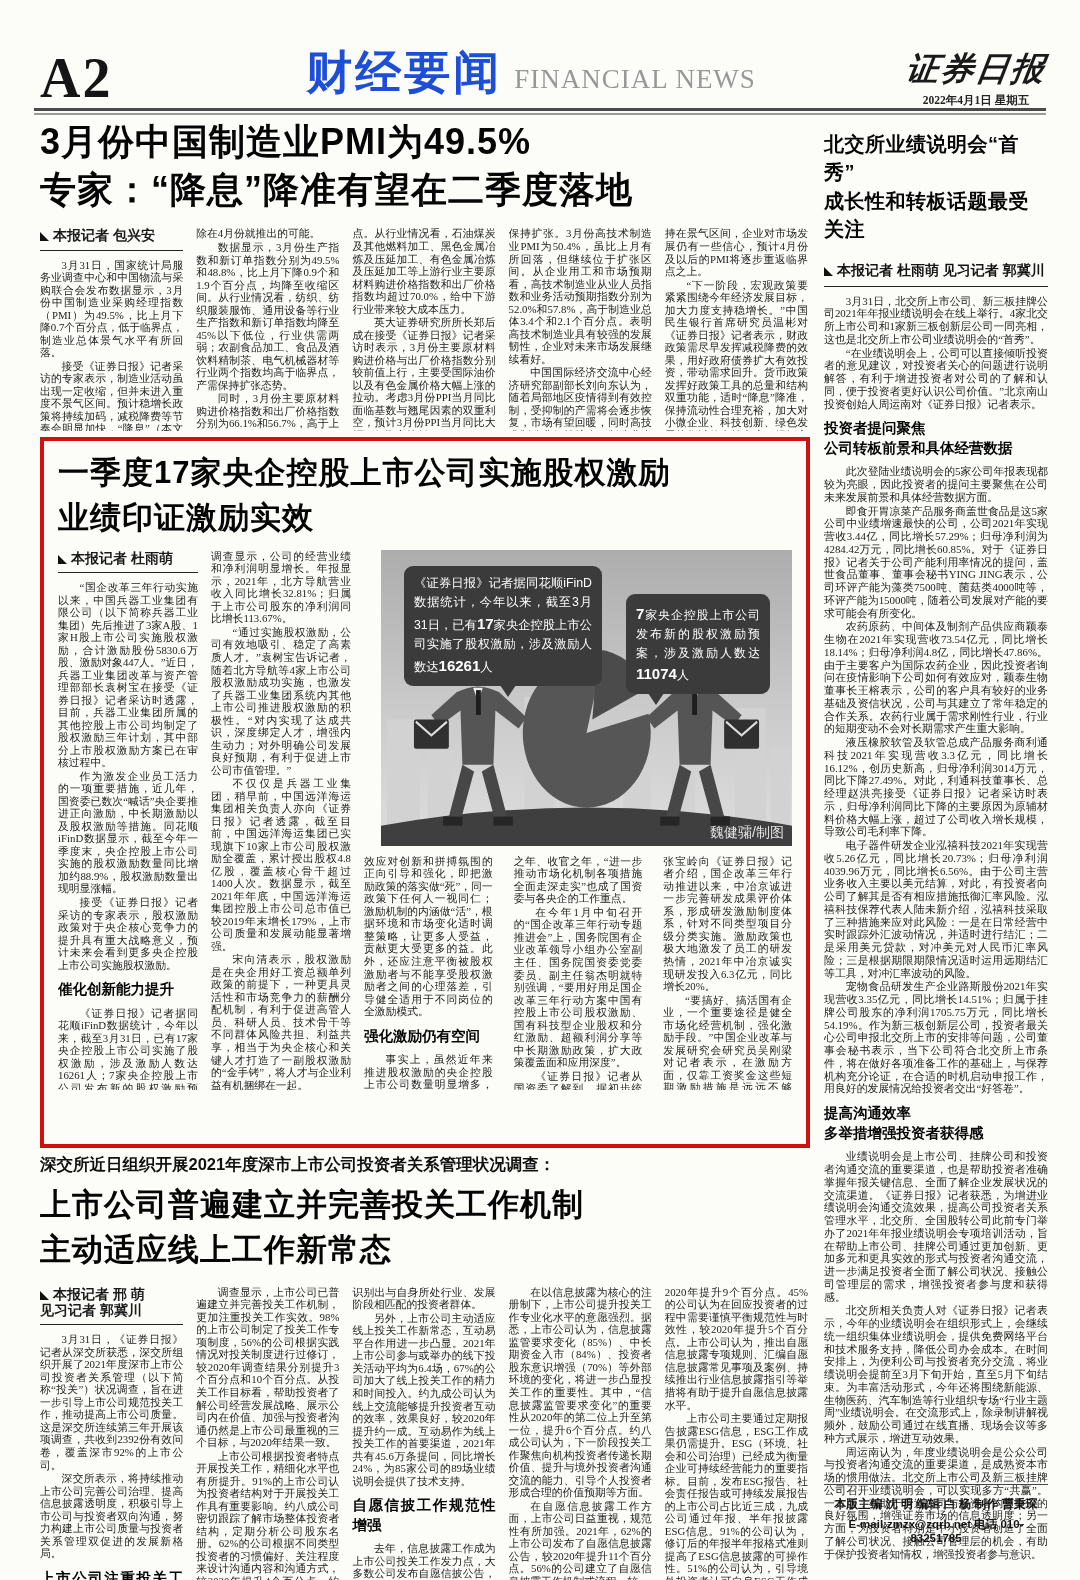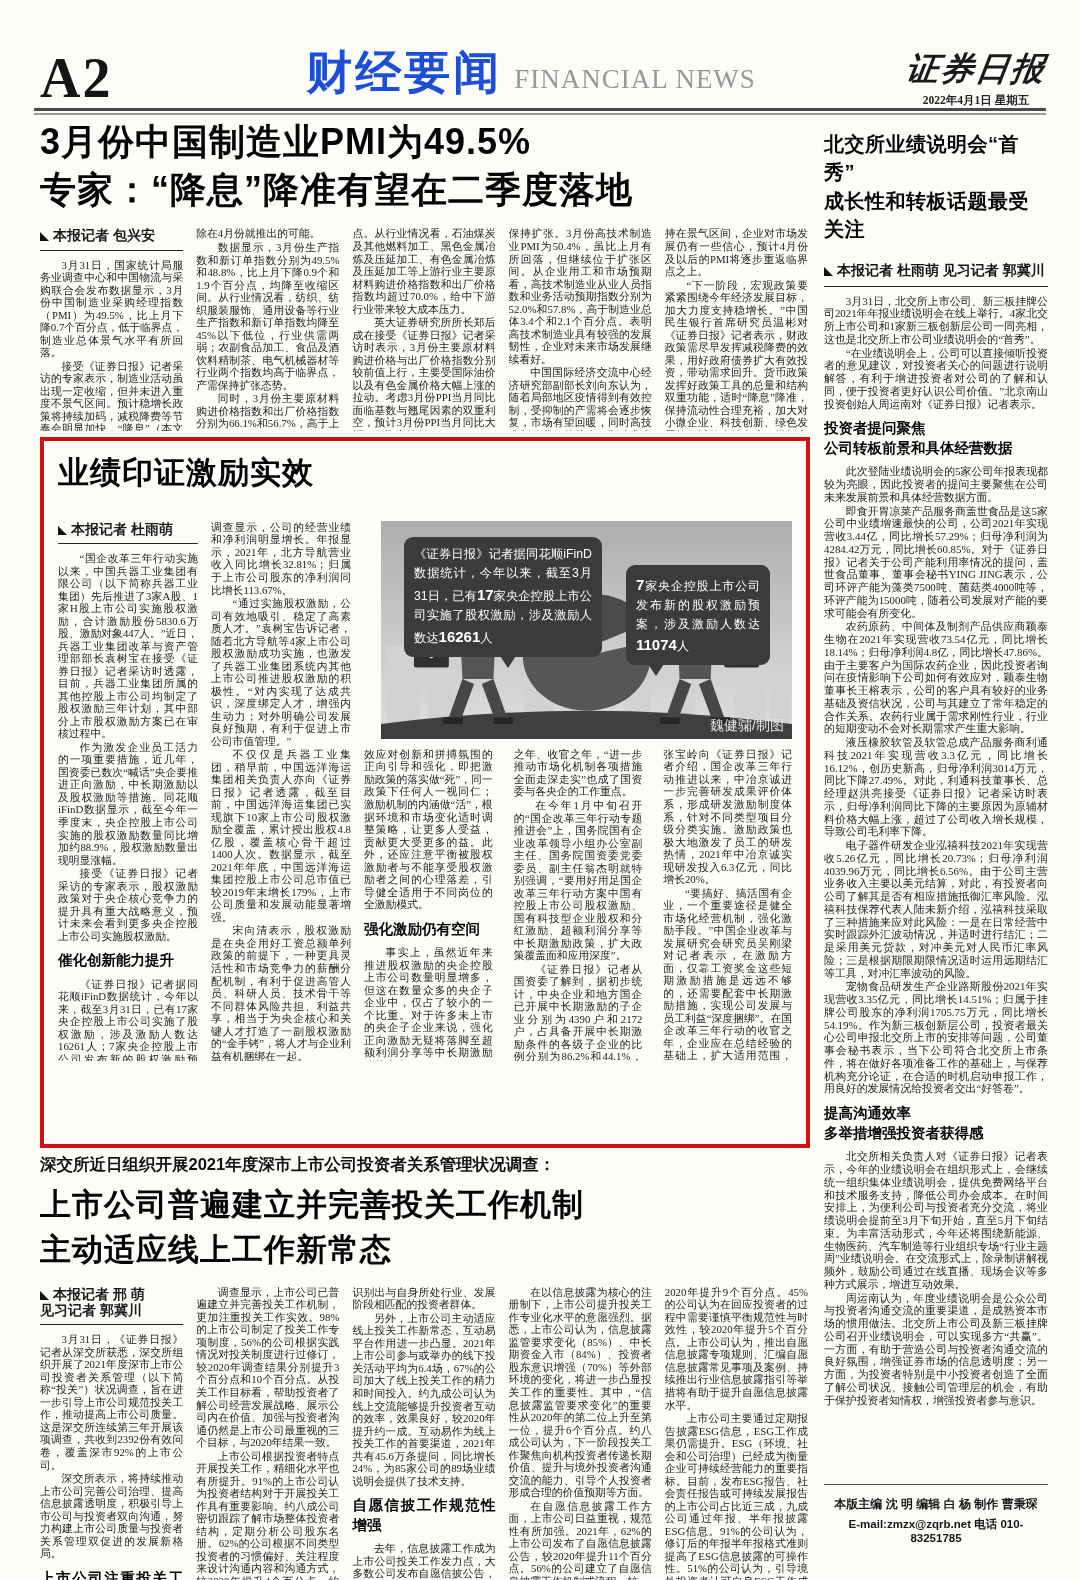--- a/index.html
+++ b/index.html
@@ -35,24 +35,24 @@
   .byline{font-weight:bold;font-size:14px;border-bottom:1.6px solid #222;padding-bottom:6px;margin-bottom:8px;
           white-space:pre-line;font-family:"Liberation Sans","DejaVu Sans",sans-serif;}
   .flag{display:inline-block;width:0;height:0;border-bottom:9px solid #111;border-right:9px solid transparent;
         margin-right:4px;vertical-align:-1px;}
   
   #top-article{position:absolute;left:40px;top:118px;width:768px;height:316px;}
   #top-article .body-row{margin-top:13px;height:204px;}
   
   #mid-article{position:absolute;left:40px;top:437px;width:770px;height:711px;box-sizing:border-box;
                border:4px solid #cf1111;padding:10px 14px;background:#fcfcf9;}
-  .mid-row{display:flex;gap:13px;margin-top:25px;height:540px;text-align:justify;}
+  .mid-row{display:flex;gap:13px;margin-top:9px;height:540px;text-align:justify;}
   .mid-col{width:140px;flex:none;overflow:hidden;font-size:10.8px;line-height:1.16;color:#1b1b1b;}
   .mid-right{flex:1;display:flex;flex-direction:column;overflow:hidden;}
-  .illus{height:218px;position:relative;overflow:hidden;padding-left:17px;}
+  .illus{height:296px;position:relative;overflow:hidden;padding-left:17px;}
   .illus svg{display:block;width:100%;height:100%;}
   .mid-right-row{flex:1;display:flex;gap:21px;margin-top:9px;overflow:hidden;text-align:justify;}
   .bubble{position:absolute;background:#3b3b3b;color:#fff;border-radius:9px;padding:8px 10px;
           font-family:"Liberation Sans","DejaVu Sans",sans-serif;font-size:12.3px;line-height:1.55;text-align:justify;}
   .bubble b{font-size:15px;}
   .bubble::after{content:"";position:absolute;bottom:-11px;width:0;height:0;
                  border-left:8px solid transparent;border-right:8px solid transparent;border-top:12px solid #3b3b3b;}
   .bubble-left::after{left:96px;}
   .bubble-right::after{left:22px;}
   .illus-credit{position:absolute;right:8px;bottom:4px;color:#e3e3e3;font-size:14px;
@@ -112,20 +112,21 @@
           <p class="para">中国国际经济交流中心经济研究部副部长刘向东认为，随着局部地区疫情得到有效控制，受抑制的产需将会逐步恢复，市场有望回暖，同时高技术制造业保持扩张，制造业生产经营活动预期指数维</p>
         </div>
       <div class="col">
           <p class="para cont">持在景气区间，企业对市场发展仍有一些信心，预计4月份及以后的PMI将逐步重返临界点之上。</p>
           <p class="para">“下一阶段，宏观政策要紧紧围绕今年经济发展目标，加大力度支持稳增长。”中国民生银行首席研究员温彬对《证券日报》记者表示，财政政策需尽早发挥减税降费的效果，用好政府债券扩大有效投资，带动需求回升。货币政策发挥好政策工具的总量和结构双重功能，适时“降息”降准，保持流动性合理充裕，加大对小微企业、科技创新、绿色发展等领域的支持力度，提振市场主体信心，稳定宏观经济大盘。</p>
         </div>
     </div>
   </div>
 
   <div id="mid-article">
+    <div class="headline-l">一季度17家央企控股上市公司实施股权激励</div>
     <div class="headline-l">业绩印证激励实效</div>
     <div class="mid-row">
       <div class="mid-col">
           <div class="byline"><span class="flag"></span>本报记者 杜雨萌</div>
           <p class="para">“国企改革三年行动实施以来，中国兵器工业集团有限公司（以下简称兵器工业集团）先后推进了3家A股、1家H股上市公司实施股权激励，合计激励股份5830.6万股、激励对象447人。”近日，兵器工业集团改革与资产管理部部长袁树宝在接受《证券日报》记者采访时透露，目前，兵器工业集团所属的其他控股上市公司均制定了股权激励三年计划，其中部分上市股权激励方案已在审核过程中。</p>
           <p class="para">作为激发企业员工活力的一项重要措施，近几年，国资委已数次“喊话”央企要推进正向激励，中长期激励以及股权激励等措施。同花顺iFinD数据显示，截至今年一季度末，央企控股上市公司实施的股权激励数量同比增加约88.9%，股权激励数量出现明显涨幅。</p>
           <p class="para">接受《证券日报》记者采访的专家表示，股权激励政策对于央企核心竞争力的提升具有重大战略意义，预计未来会看到更多央企控股上市公司实施股权激励。</p>
           <div class="subhead">催化创新能力提升</div>
           <p class="para">《证券日报》记者据同花顺iFinD数据统计，今年以来，截至3月31日，已有17家央企控股上市公司实施了股权激励，涉及激励人数达16261人；7家央企控股上市公司发布新的股权激励预案，涉及激励人数达11074人。</p>
         </div>
@@ -271,20 +272,21 @@
         <div class="subhead">投资者提问聚焦
 公司转板前景和具体经营数据</div>
         <p class="para">此次登陆业绩说明会的5家公司年报表现都较为亮眼，因此投资者的提问主要聚焦在公司未来发展前景和具体经营数据方面。</p>
         <p class="para">即食开胃凉菜产品服务商盖世食品是这5家公司中业绩增速最快的公司，公司2021年实现营收3.44亿，同比增长57.29%；归母净利润为4284.42万元，同比增长60.85%。对于《证券日报》记者关于公司产能利用率情况的提问，盖世食品董事、董事会秘书YING JING表示，公司环评产能为藻类7500吨、菌菇类4000吨等，环评产能为15000吨，随着公司发展对产能的要求可能会有所变化。</p>
         <p class="para">农药原药、中间体及制剂产品供应商颖泰生物在2021年实现营收73.54亿元，同比增长18.14%；归母净利润4.8亿，同比增长47.86%。由于主要客户为国际农药企业，因此投资者询问在疫情影响下公司如何有效应对，颖泰生物董事长王榕表示，公司的客户具有较好的业务基础及资信状况，公司与其建立了常年稳定的合作关系。农药行业属于需求刚性行业，行业的短期变动不会对长期需求产生重大影响。</p>
         <p class="para">液压橡胶软管及软管总成产品服务商利通科技2021年实现营收3.3亿元，同比增长16.12%，创历史新高，归母净利润3014万元，同比下降27.49%。对此，利通科技董事长、总经理赵洪亮接受《证券日报》记者采访时表示，归母净利润同比下降的主要原因为原辅材料价格大幅上涨，超过了公司收入增长规模，导致公司毛利率下降。</p>
         <p class="para">电子器件研发企业泓禧科技2021年实现营收5.26亿元，同比增长20.73%；归母净利润4039.96万元，同比增长6.56%。由于公司主营业务收入主要以美元结算，对此，有投资者向公司了解其是否有相应措施抵御汇率风险。泓禧科技保荐代表人陆未新介绍，泓禧科技采取了三种措施来应对此风险：一是在日常经营中实时跟踪外汇波动情况，并适时进行结汇；二是采用美元贷款，对冲美元对人民币汇率风险；三是根据期限期限情况适时运用远期结汇等工具，对冲汇率波动的风险。</p>
         <p class="para">宠物食品研发生产企业路斯股份2021年实现营收3.35亿元，同比增长14.51%；归属于挂牌公司股东的净利润1705.75万元，同比增长54.19%。作为新三板创新层公司，投资者最关心公司申报北交所上市的安排等问题，公司董事会秘书表示，当下公司符合北交所上市条件，将在做好各项准备工作的基础上，与保荐机构充分论证，在合适的时机启动申报工作，用良好的发展情况给投资者交出“好答卷”。</p>
         <div class="subhead">提高沟通效率
 多举措增强投资者获得感</div>
+        <p class="para">业绩说明会是上市公司、挂牌公司和投资者沟通交流的重要渠道，也是帮助投资者准确掌握年报关键信息、全面了解企业发展状况的交流渠道。《证券日报》记者获悉，为增进业绩说明会沟通交流效果，提高公司投资者关系管理水平，北交所、全国股转公司此前专门举办了2021年年报业绩说明会专项培训活动，旨在帮助上市公司、挂牌公司通过更加创新、更加多元和更具实效的形式与投资者沟通交流，进一步满足投资者全面了解公司状况、接触公司管理层的需求，增强投资者参与度和获得感。</p>
         <p class="para">北交所相关负责人对《证券日报》记者表示，今年的业绩说明会在组织形式上，会继续统一组织集体业绩说明会，提供免费网络平台和技术服务支持，降低公司办会成本。在时间安排上，为便利公司与投资者充分交流，将业绩说明会提前至3月下旬开始，直至5月下旬结束。为丰富活动形式，今年还将围绕新能源、生物医药、汽车制造等行业组织专场“行业主题周”业绩说明会。在交流形式上，除录制讲解视频外，鼓励公司通过在线直播、现场会议等多种方式展示，增进互动效果。</p>
         <p class="para">周运南认为，年度业绩说明会是公众公司与投资者沟通交流的重要渠道，是成熟资本市场的惯用做法。北交所上市公司及新三板挂牌公司召开业绩说明会，可以实现多方“共赢”。一方面，有助于营造公司与投资者沟通交流的良好氛围，增强证券市场的信息透明度；另一方面，为投资者特别是中小投资者创造了全面了解公司状况、接触公司管理层的机会，有助于保护投资者知情权，增强投资者参与意识。</p>
       </div>
     <div class="rc-footer">
       <div class="f1">本版主编 沈 明  编辑 白 杨  制作 曹秉琛</div>
       <div class="f2">E-mail:zmzx@zqrb.net 电话 010-83251785</div>
     </div>
   </div>
 
 </div>

